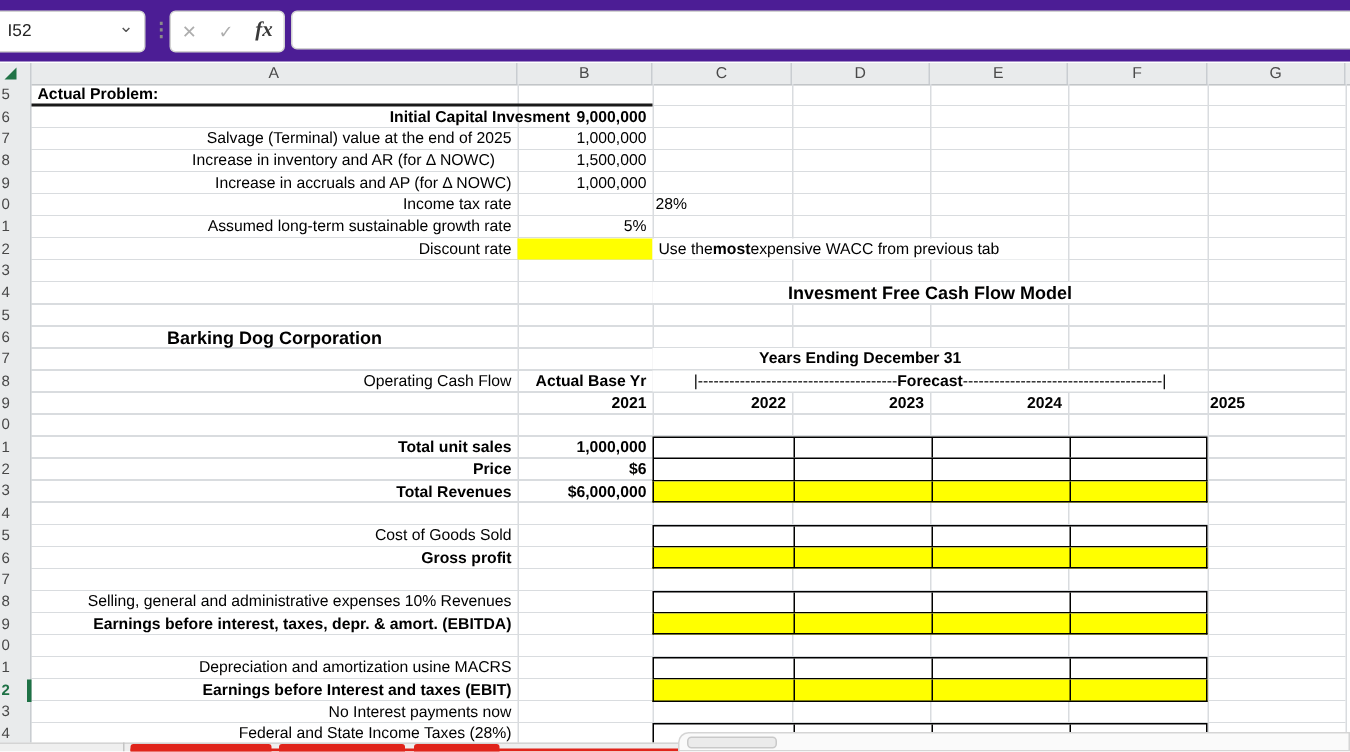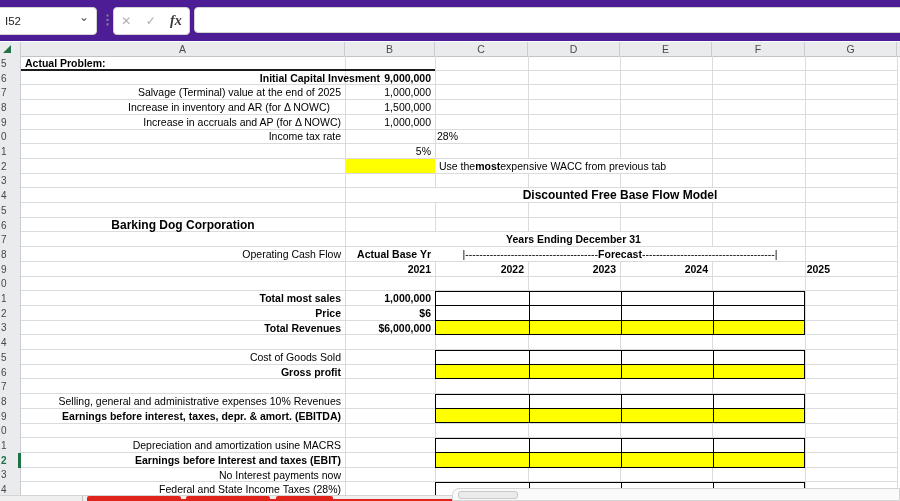--- a/index.html
+++ b/index.html
@@ -134,37 +134,39 @@
       <div class="cell right" style="left: 21px; width: 324px;">Increase in accruals and AP (for Δ NOWC)</div>
       <div class="cell right" style="left: 345px; width: 90px;">1,000,000</div>
     </div>
     <div class="row" style="top: 73.5px;">
       <div class="rownum">0</div>
       <div class="cell right" style="left: 21px; width: 324px; text-align: center;">Income tax rate</div>
       <div class="cell right" style="left: 345px; width: 90px; margin-left: 27px;">28%</div>
     </div>
     <div class="row" style="top: 88.2px;">
       <div class="rownum">1</div>
+      <div class="cell right" style="left: 21px; width: 324px;">Assumed long-term sustainable growth rate</div>
       <div class="cell right" style="left: 345px; width: 90px;">5%</div>
     </div>
     <div class="row" style="top: 102.9px;">
       <div class="rownum">2</div>
+      <div class="cell right" style="left: 21px; width: 324px;">Discount rate</div>
       <div class="cell right yellowfill" style="left: 345px; width: 90px;"></div>
       <div class="cell left whitebg" style="left: 435px; width: 277px;">
         <span>Use the </span>
         <span style="font-weight: bold;">most</span>
         <span> expensive WACC from previous tab</span>
       </div>
     </div>
     <div class="row" style="top: 117.6px;">
       <div class="rownum">3</div>
     </div>
     <div class="row" style="top: 132.3px;">
       <div class="rownum">4</div>
-      <div class="cell center b big whitebg" style="left: 435px; width: 370px;">Discounted Free Base Flow Model</div>
+      <div class="cell center b big whitebg" style="left: 435px; width: 370px;">Invesment Free Cash Flow Model</div>
     </div>
     <div class="row" style="top: 147px;">
       <div class="rownum">5</div>
     </div>
     <div class="row" style="top: 161.7px;">
       <div class="rownum">6</div>
       <div class="cell center b big" style="left: 21px; width: 324px;">Barking Dog Corporation</div>
     </div>
     <div class="row" style="top: 176.4px;">
       <div class="rownum">7</div>
@@ -191,21 +193,21 @@
     <div class="row" style="top: 220.5px;">
       <div class="rownum">0</div>
     </div>
     <div class="row" style="top: 235.2px;">
       <div class="rownum">1</div>
       <div class="cellblock" style="background: rgb(255, 255, 255);">
         <div class="cbdiv" style="left: 93px;"></div>
         <div class="cbdiv" style="left: 185px;"></div>
         <div class="cbdiv" style="left: 277px;"></div>
       </div>
-      <div class="cell right b" style="left: 21px; width: 324px;">Total most sales</div>
+      <div class="cell right b" style="left: 21px; width: 324px;">Total unit sales</div>
       <div class="cell right b" style="left: 345px; width: 90px;">1,000,000</div>
     </div>
     <div class="row" style="top: 249.9px;">
       <div class="rownum">2</div>
       <div class="cellblock mid" style="background: rgb(255, 255, 255);">
         <div class="cbdiv" style="left: 93px;"></div>
         <div class="cbdiv" style="left: 185px;"></div>
         <div class="cbdiv" style="left: 277px;"></div>
       </div>
       <div class="cell right b" style="left: 21px; width: 324px;">Price</div>

